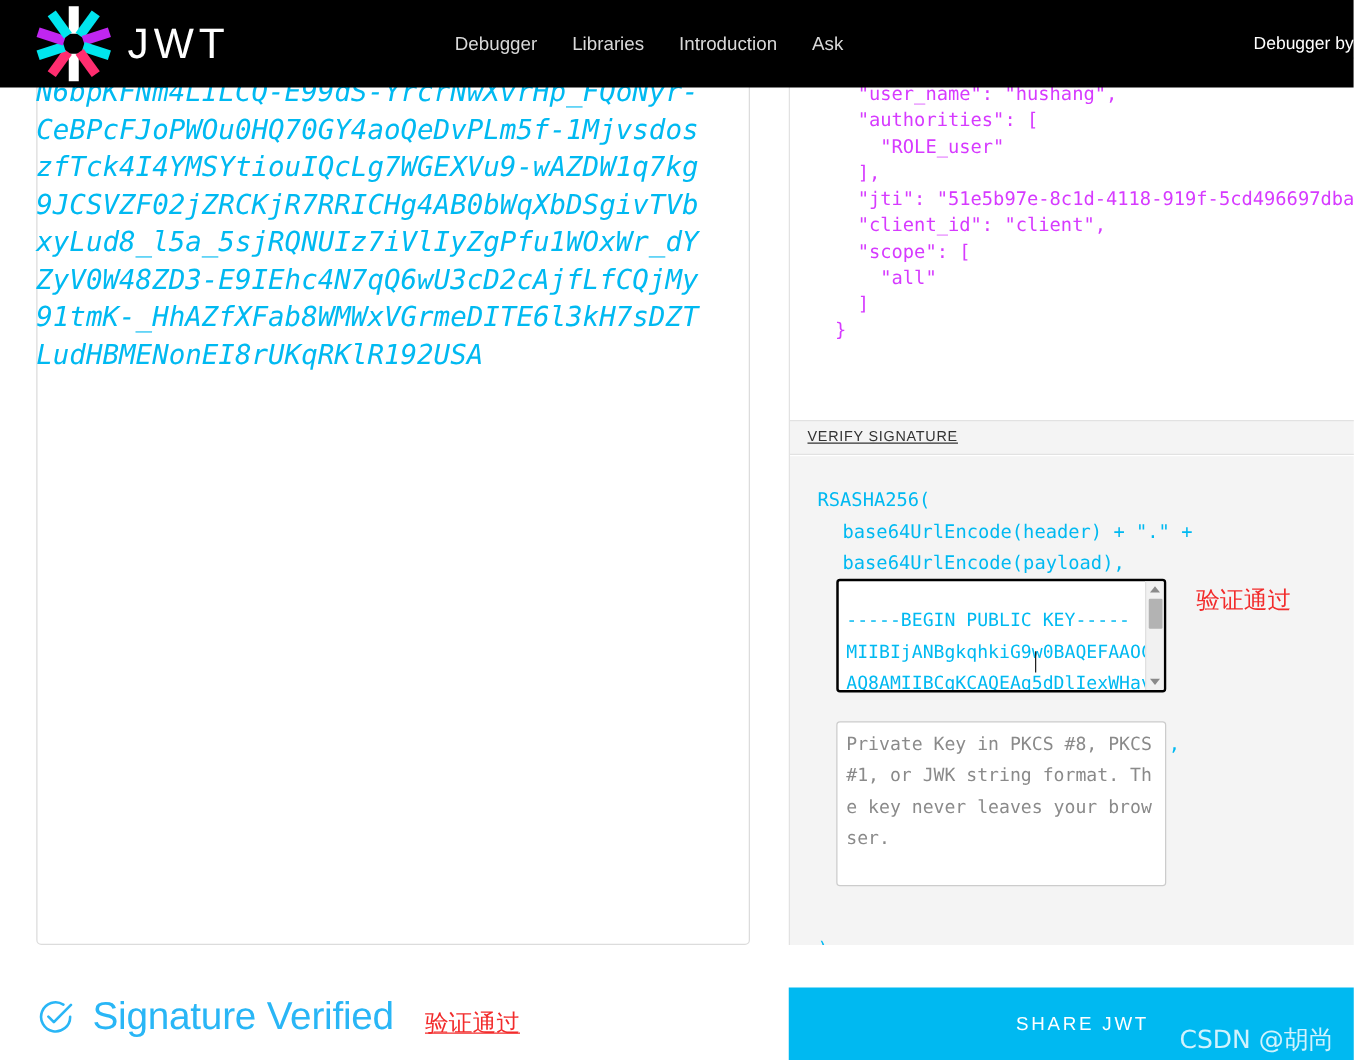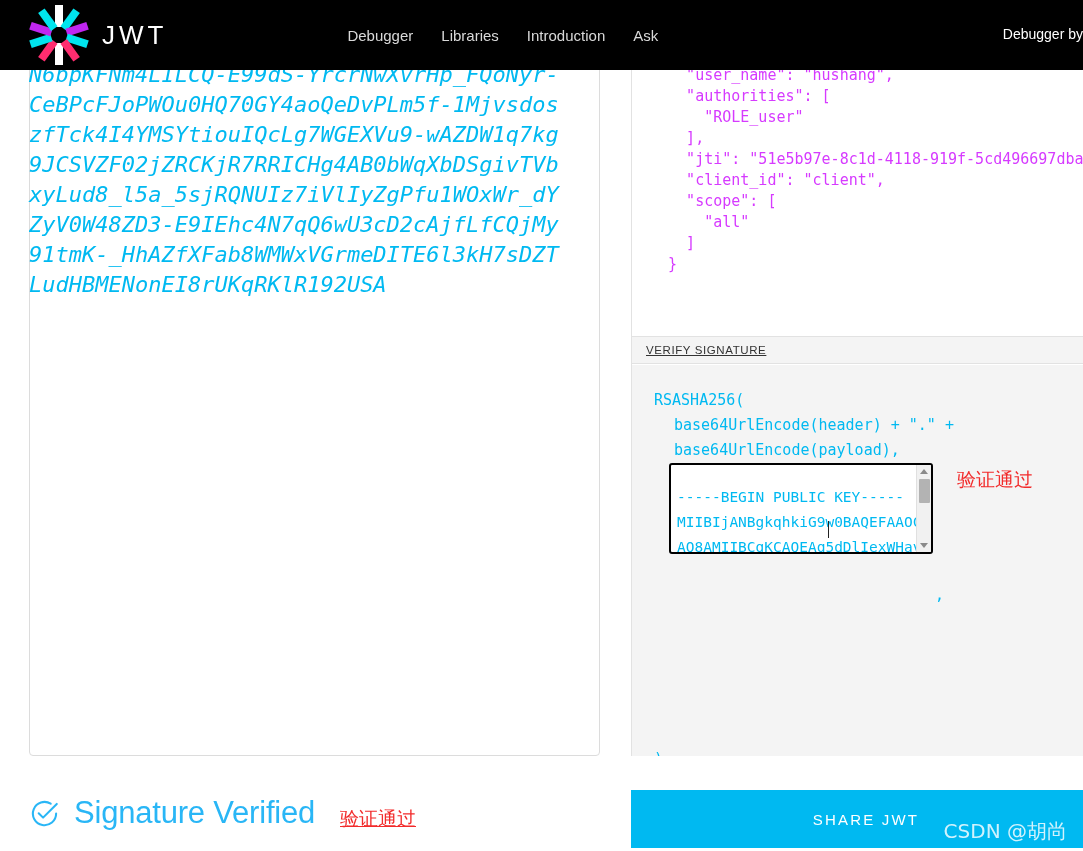--- a/index.html
+++ b/index.html
@@ -16,21 +16,21 @@
   .header {
     position: absolute; top:0; left:0;
     width: 1083px; height: 70px;
     background: #000000;
     display: flex; align-items: center;
     z-index: 40;
   }
   .brand { display:flex; align-items:center; margin-left: 28px; }
   .logo-mark { position: relative; width: 62px; height: 62px; }
   .logo-word {
-    color:#fff; font-size: 26px; letter-spacing: 4px;
+    color:#fff; font-size: 34px; letter-spacing: 4px;
     font-family:"Liberation Sans", sans-serif; font-weight: 400;
     margin-left: 12px; line-height: 1;
   }
   .nav { display:flex; gap: 28px; margin-left: 180px; }
   .nav a {
     color:#d9d9d9; font-size: 15px; text-decoration: none;
     font-family:"Liberation Sans", sans-serif;
   }
   .crafted {
     position:absolute; right: 0px; top: 26px;
@@ -276,20 +276,23 @@
           <div class="sbar">
             <div class="arrow up"></div>
             <div class="thumb"></div>
             <div class="arrow down"></div>
           </div>
         </div>
       </div>
 
       <div class="vcode v-comma">,</div>
 
+      <div class="privkey">
+        <div class="privkey-ph">Private Key in PKCS #8, PKCS #1, or JWK string format. The key never leaves your browser.</div>
+      </div>
 
       <div class="vcode v-close">)</div>
     </div>
   </div>
 
   <div class="anno-cn anno-pubkey">验证通过</div>
 
   <div class="verified">
     <span class="check-icon">
       <svg width="31" height="31" viewBox="0 0 24 24" fill="none" xmlns="http://www.w3.org/2000/svg">

